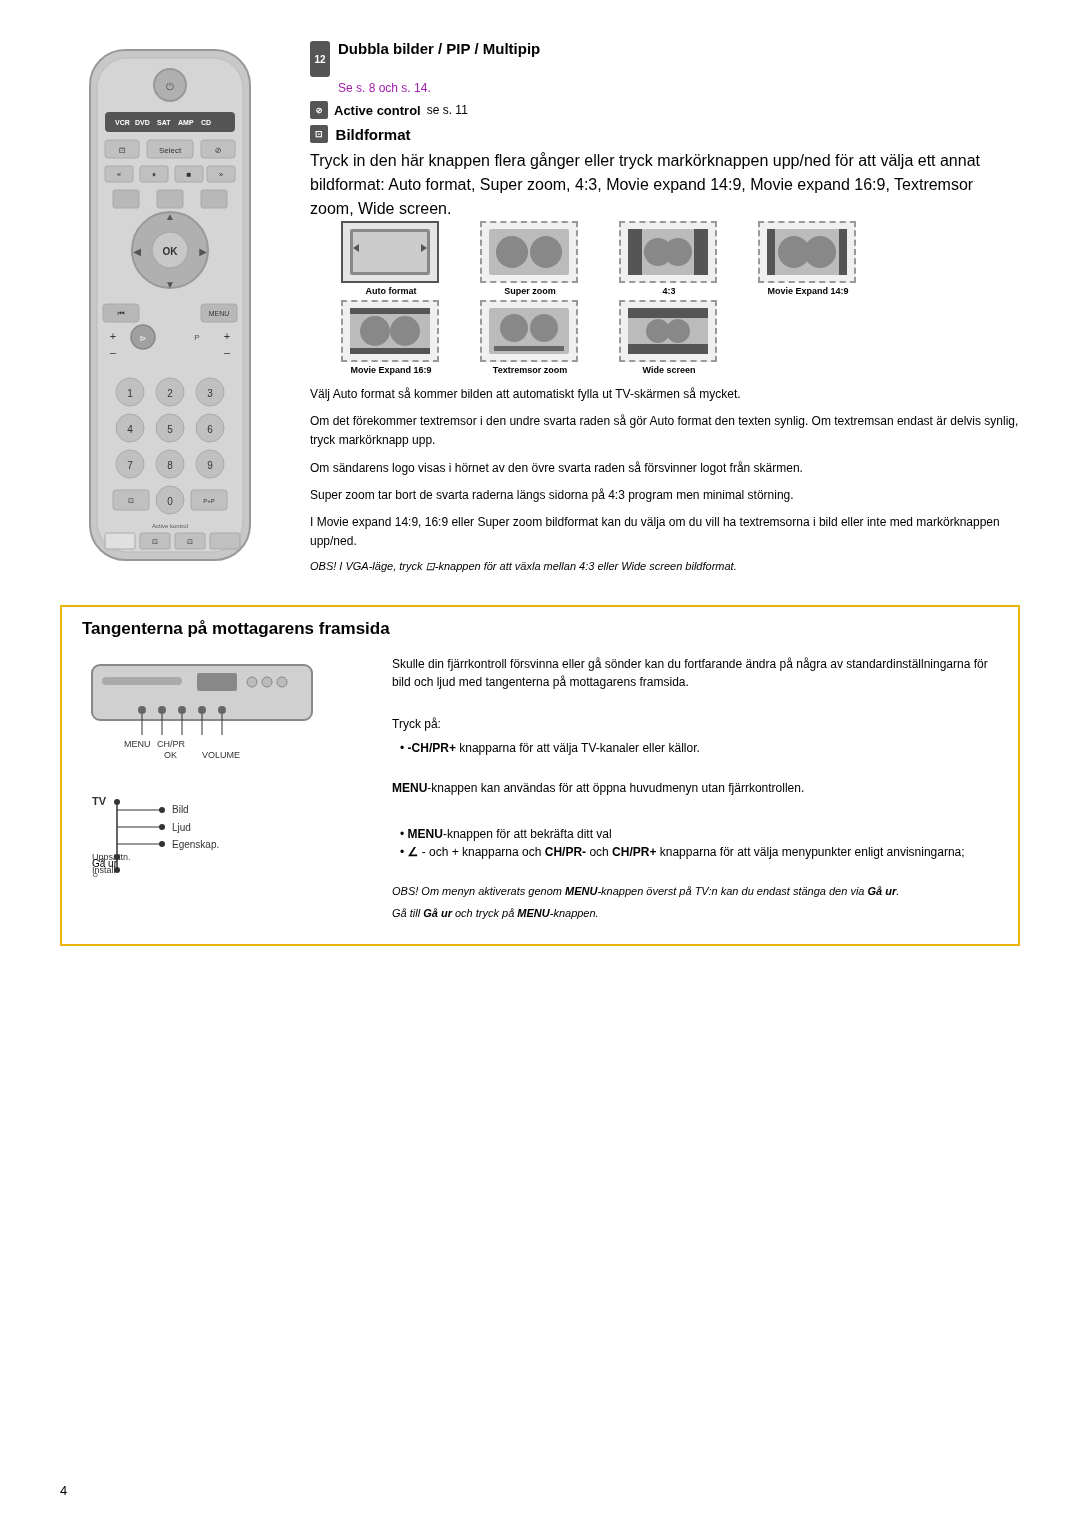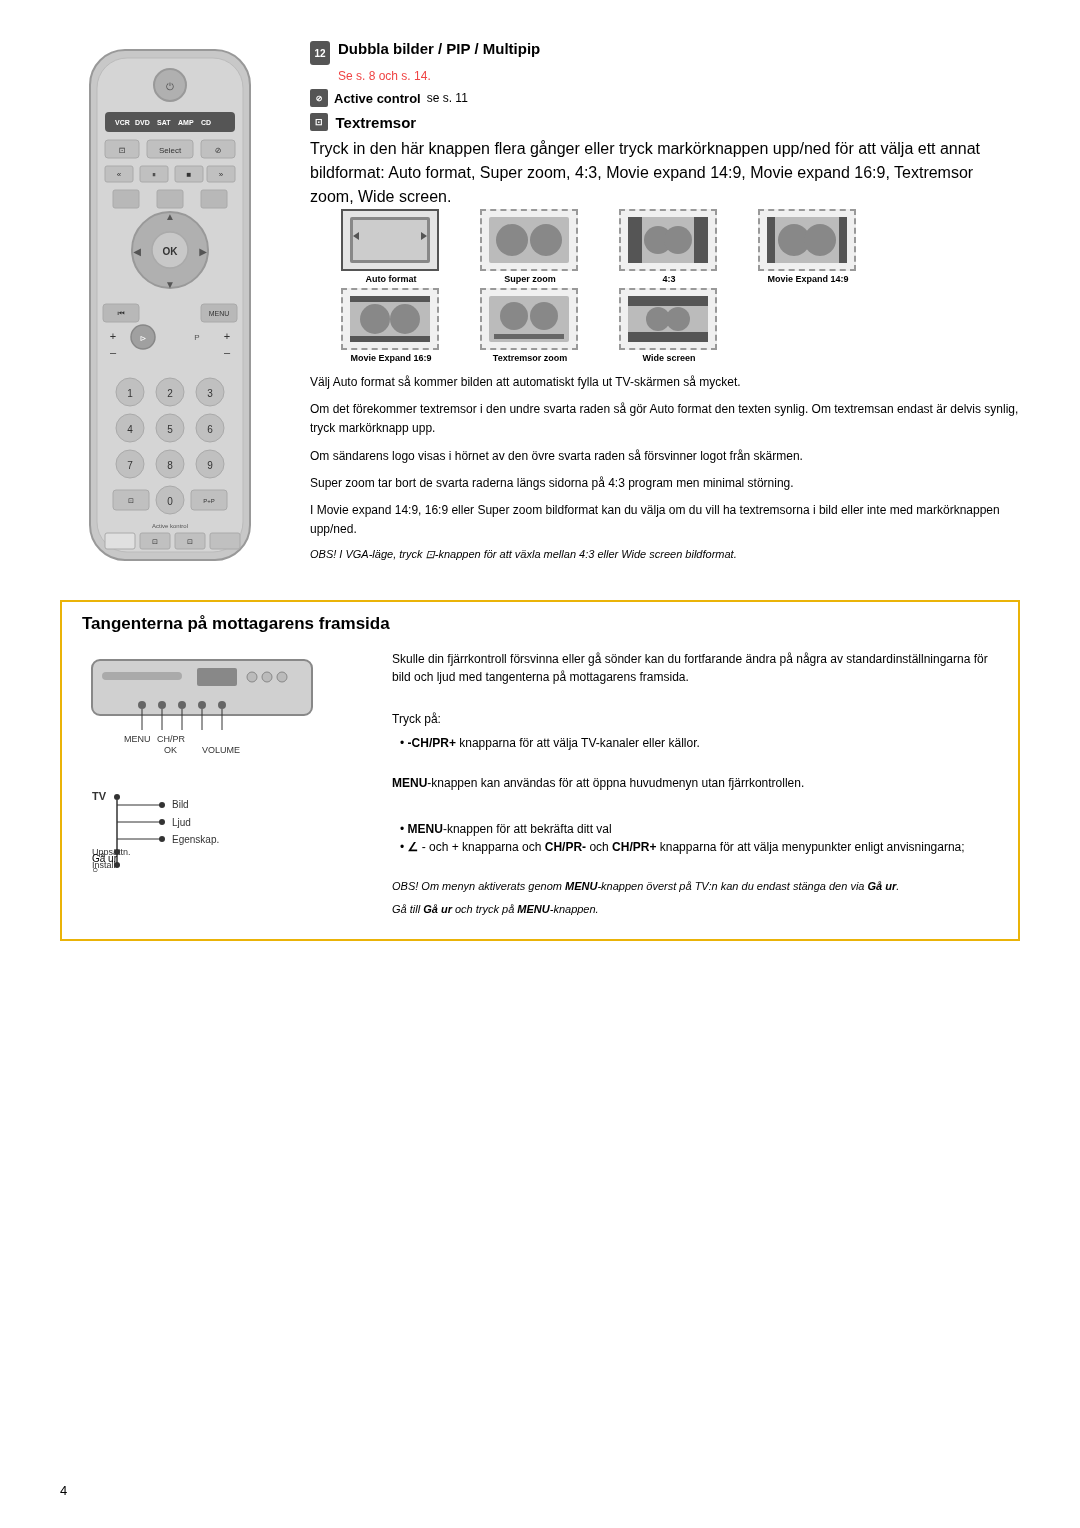--- a/index.html
+++ b/index.html
@@ -46,40 +46,40 @@
       align-items: flex-start;
       gap: 8px;
       margin-bottom: 4px;
     }
 
     .section-num {
       display: inline-flex;
       align-items: center;
       justify-content: center;
       width: 20px;
-      height: 24px;
+      height: 36px;
       background: #555;
       color: #fff;
       font-size: 10px;
       font-weight: bold;
       border-radius: 3px;
       flex-shrink: 0;
       margin-top: 1px;
     }
 
     .section-title {
       font-size: 15px;
       font-weight: bold;
     }
 
     .section-subtitle {
       font-size: 12px;
       margin-left: 28px;
       margin-bottom: 6px;
-      color: #ef4444;
+      color: #a21caf;
     }
 
     .active-control-row {
       display: flex;
       align-items: center;
       gap: 6px;
       margin-bottom: 6px;
       margin-left: 0;
     }
 
@@ -347,21 +347,21 @@
       <div class="section-subtitle">Se s. 8 och s. 14.</div>
 
       <div class="active-control-row">
         <span class="icon-small">⊘</span>
         <span class="active-label">Active control</span>
         <span class="see-ref">se s. 11</span>
       </div>
 
       <div class="bildformat-header">
         <span class="bildformat-icon">⊡</span>
-        <span class="bildformat-title">Textremsor</span>
+        <span class="bildformat-title">Bildformat</span>
       </div>
       <div class="bildformat-desc">Tryck in den här knappen flera gånger eller tryck markörknappen upp/ned för att välja ett annat bildformat: Auto format, Super zoom, 4:3, Movie expand 14:9, Movie expand 16:9, Textremsor zoom, Wide screen.</div>
 
       <div class="format-row">
 
         <div class="format-img-wrapper">
           <div class="fmt-box solid-border">
 
             <svg width="90" height="56" viewBox="0 0 90 56">
               <rect x="5" y="5" width="80" height="46" fill="#888" rx="2"></rect>

